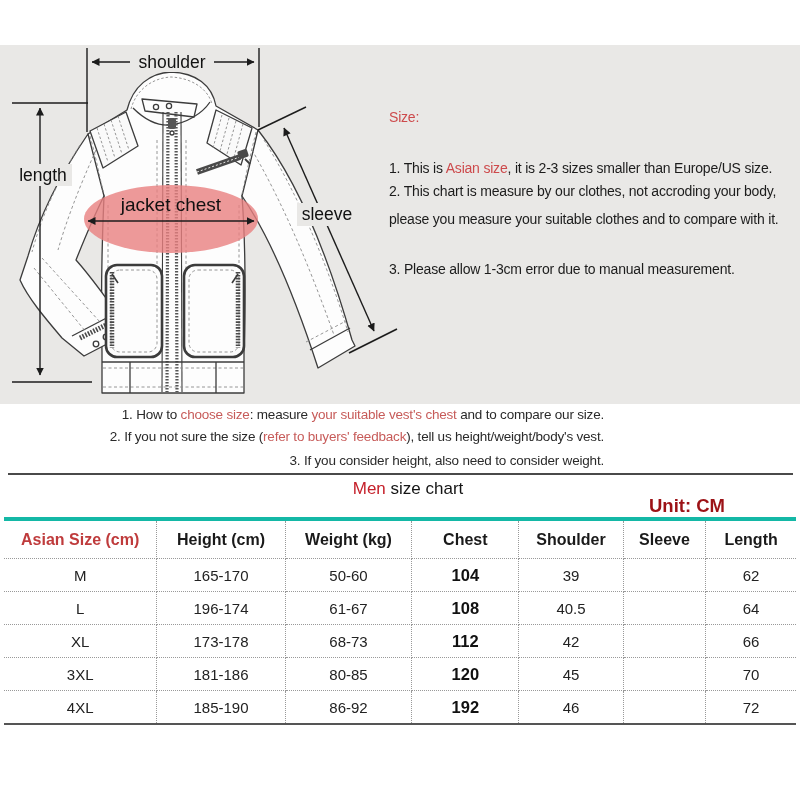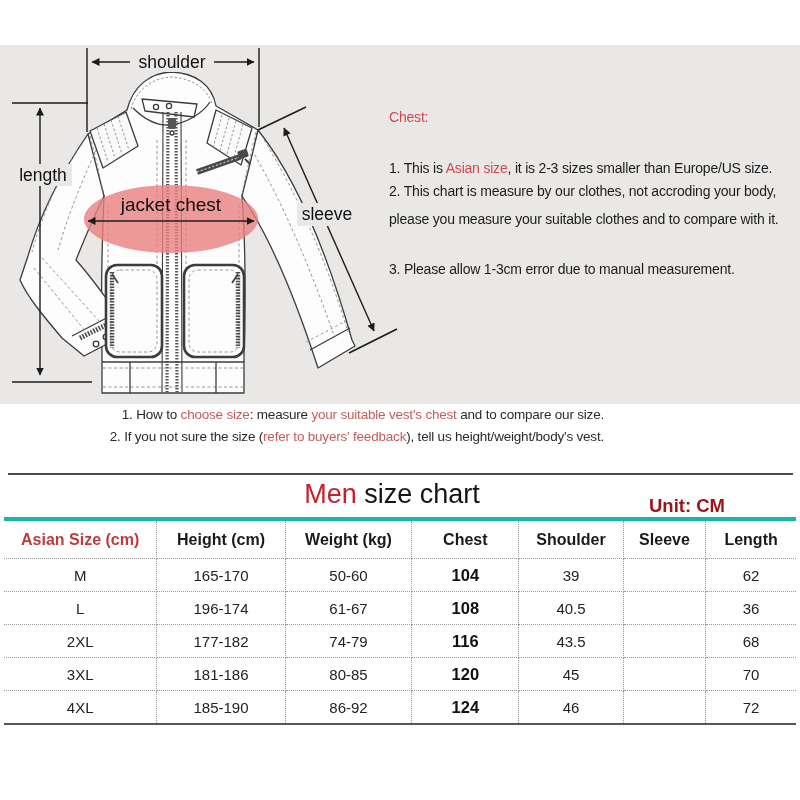--- a/index.html
+++ b/index.html
@@ -29,22 +29,22 @@
   .tips{
     position:absolute;left:4px;top:404px;width:600px;
     font-size:13.5px;letter-spacing:-0.2px;line-height:22px;color:#2a2a2a;
   }
   .tips p{margin:0;white-space:nowrap;text-align:right;}
   .tips .tip3{margin-top:2px;}
   .tip-red{color:#c75b59;}
   
   .hr1{position:absolute;left:8px;top:473px;width:785px;border-top:2px solid #4a4a4a;}
   .page-title{
-    position:absolute;left:392px;top:479px;transform:translateX(-50%);
-    font-size:27px;white-space:nowrap;color:#141414;
+    position:absolute;left:408px;top:479px;transform:translateX(-50%);
+    font-size:17px;white-space:nowrap;color:#141414;
   }
   .page-title .men{color:#c5202a;}
   .unit{
     position:absolute;left:649px;top:486px;
     font-size:18.5px;font-weight:bold;color:#9c1216;white-space:nowrap;margin-top:9px;
   }
   
   .table-wrap{
     position:absolute;left:4px;top:517px;width:792px;
     border-top:4px solid #14b8a6;border-bottom:2px solid #555;
@@ -202,30 +202,31 @@
 
     <g font-family="Liberation Sans, DejaVu Sans, sans-serif" font-size="17.5" fill="#111" text-anchor="middle">
       <text x="172" y="68">shoulder</text>
       <text x="43" y="181">length</text>
       <text x="327" y="220">sleeve</text>
       <text x="171" y="211" font-size="19">jacket chest</text>
     </g>
   </svg>
 
   <div class="note">
-    <p class="note-heading">Chest:</p>
+    <p class="note-heading">Size:</p>
     <p class="item1"><span>1. This is </span><span class="red">Asian size</span><span>, it is 2-3 sizes smaller than Europe/US size.</span></p>
     <p class="item2"><span>2. This chart is measure by our clothes, not accroding your body,</span><br><span>please you measure your suitable clothes and to compare with it.</span></p>
     <p class="item3">3. Please allow 1-3cm error due to manual measurement.</p>
   </div>
 </div>
 
 <div class="tips">
   <p><span>1. How to </span><span class="tip-red">choose size</span><span>: measure </span><span class="tip-red">your suitable vest's chest</span><span> and to compare our size.</span></p>
   <p><span>2. If you not sure the size (</span><span class="tip-red">refer to buyers' feedback</span><span>), tell us height/weight/body's vest.</span></p>
+  <p class="tip3">3. If you consider height, also need to consider weight.</p>
 </div>
 
 <div class="hr1"></div>
 
 <div class="page-title"><span class="men">Men</span><span> size chart</span></div>
 <div class="unit">Unit: CM</div>
 
 <div class="table-wrap">
   <table class="size">
     <colgroup>
@@ -258,44 +259,44 @@
         <td></td>
         <td>62</td>
       </tr>
       <tr>
         <td>L</td>
         <td>196-174</td>
         <td>61-67</td>
         <td class="chest">108</td>
         <td>40.5</td>
         <td></td>
-        <td>36</td>
-      </tr>
-      <tr>
-        <td>2XL</td>
-        <td>177-182</td>
-        <td>74-79</td>
-        <td class="chest">116</td>
-        <td>43.5</td>
-        <td></td>
-        <td>68</td>
+        <td>64</td>
+      </tr>
+      <tr>
+        <td>XL</td>
+        <td>173-178</td>
+        <td>68-73</td>
+        <td class="chest">112</td>
+        <td>42</td>
+        <td></td>
+        <td>66</td>
       </tr>
       <tr>
         <td>3XL</td>
         <td>181-186</td>
         <td>80-85</td>
         <td class="chest">120</td>
         <td>45</td>
         <td></td>
         <td>70</td>
       </tr>
       <tr>
         <td>4XL</td>
         <td>185-190</td>
         <td>86-92</td>
-        <td class="chest">124</td>
+        <td class="chest">192</td>
         <td>46</td>
         <td></td>
         <td>72</td>
       </tr>
     </tbody>
   </table>
 </div>
 
 </body></html>

